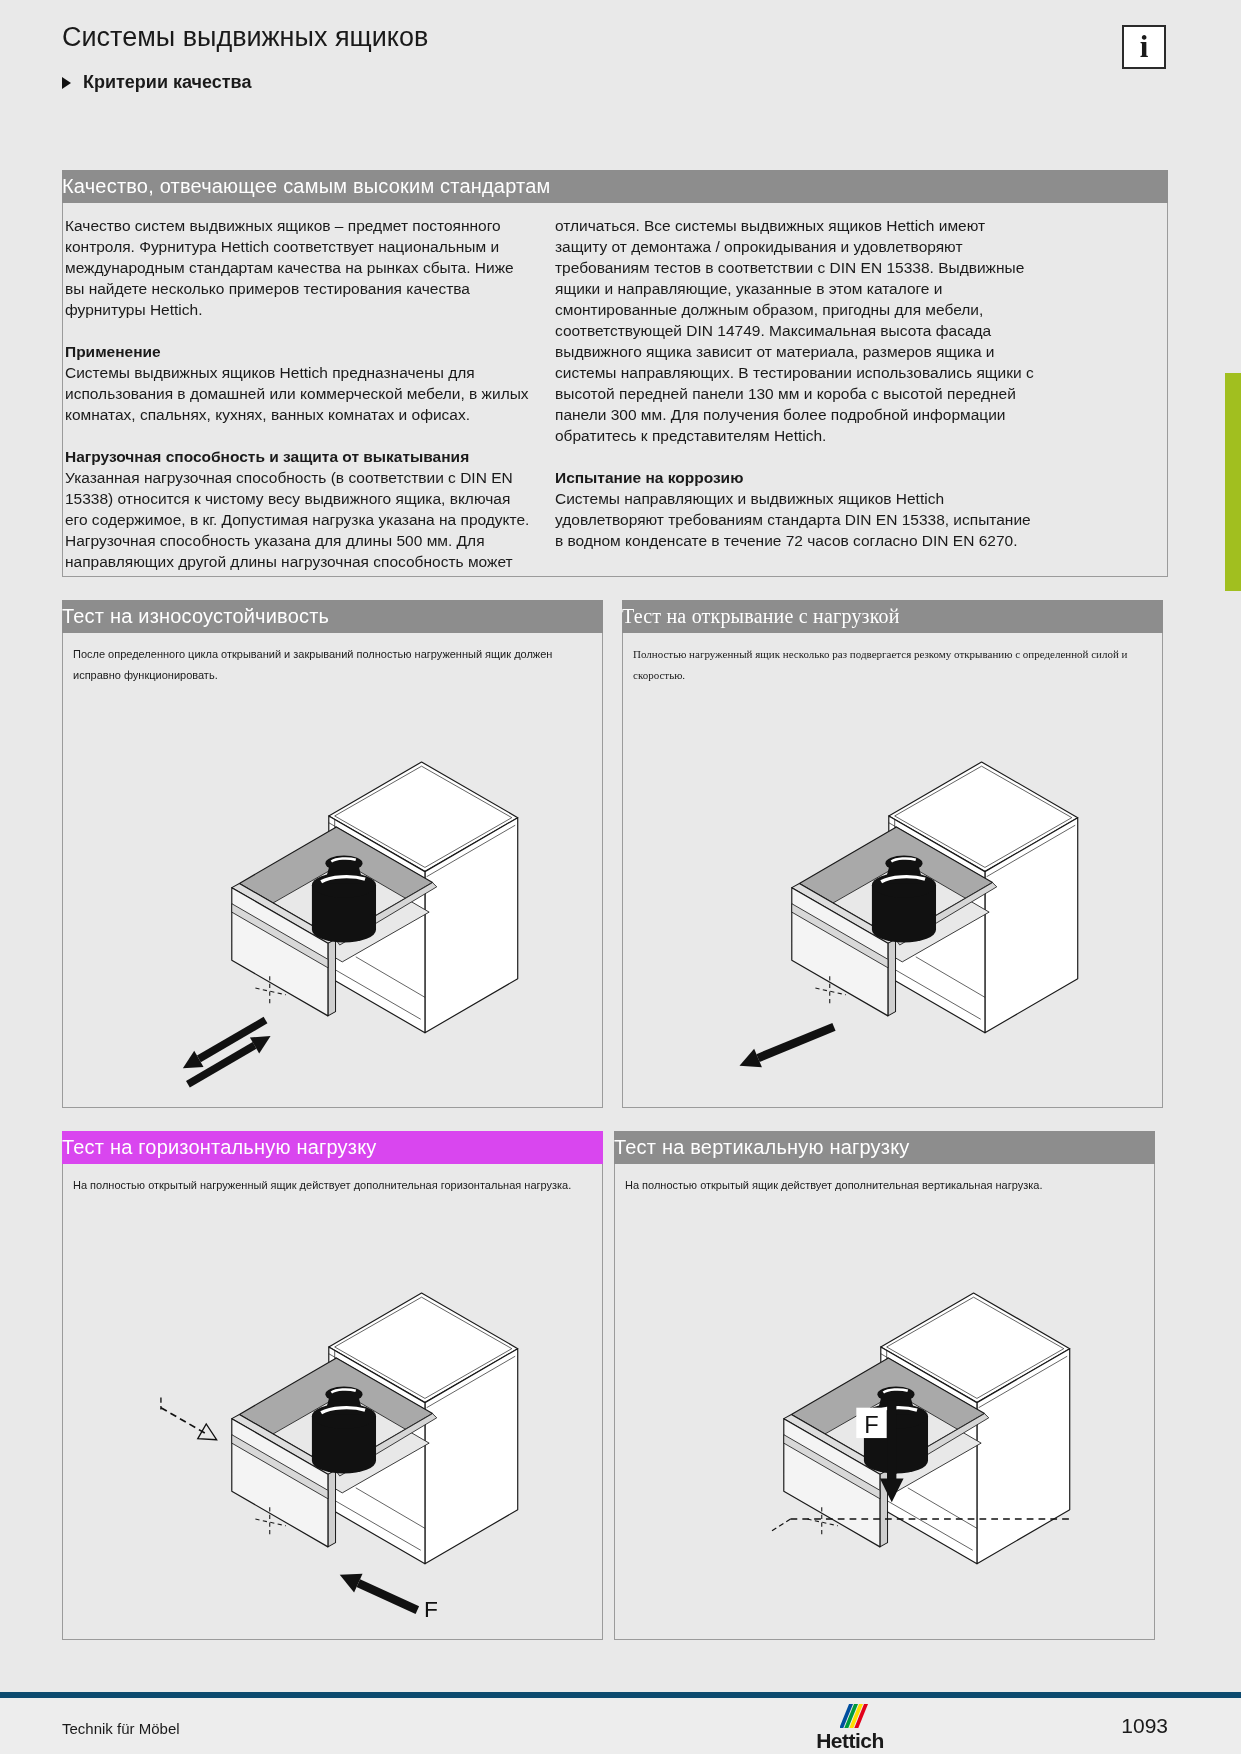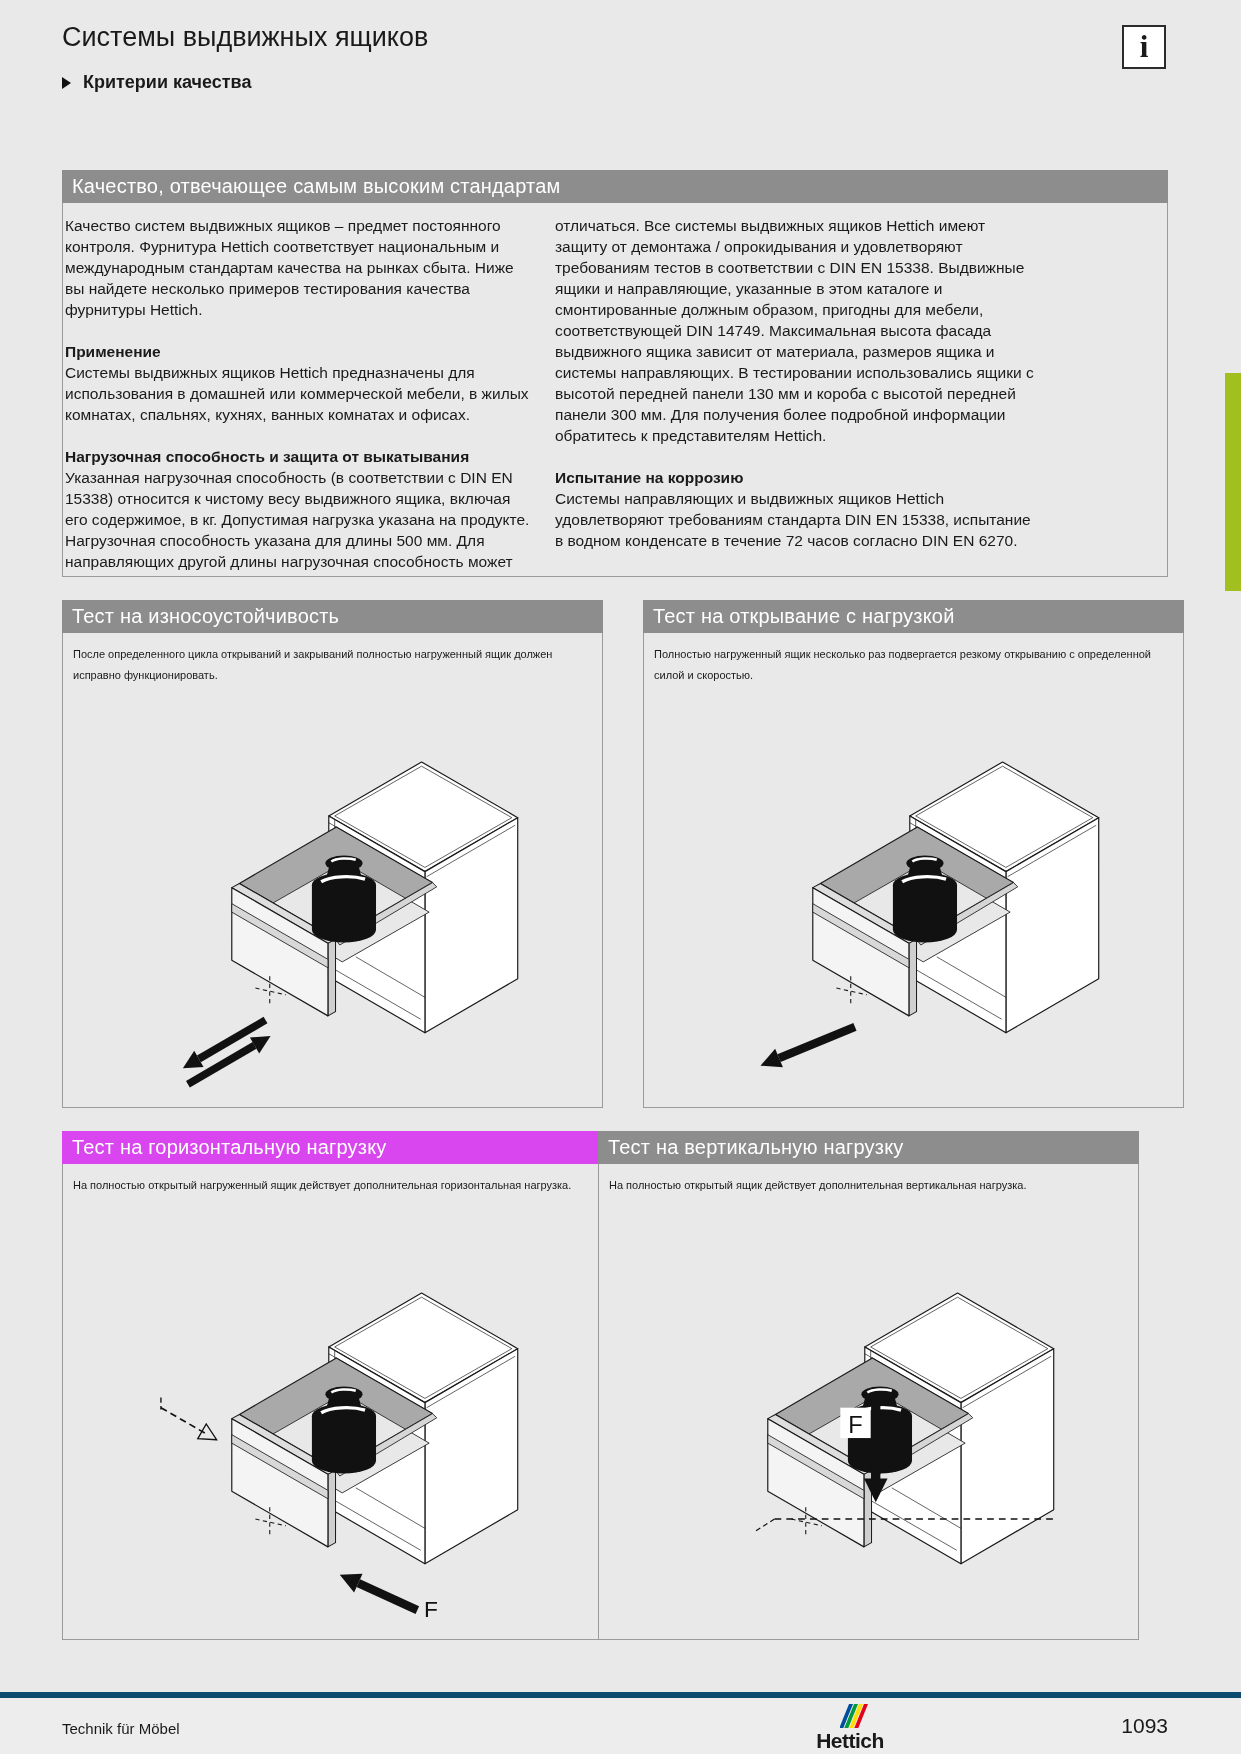--- a/index.html
+++ b/index.html
@@ -14,21 +14,21 @@
        border-bottom:6px solid transparent;margin-right:12px;}
   .page-subtitle{font-size:18px;font-weight:700;}
   .info-box{position:absolute;left:1122px;top:25px;width:44px;height:44px;background:#fff;
             border:2.5px solid #2b2b2b;display:flex;align-items:center;justify-content:center;
             font-family:"Liberation Serif", serif;font-weight:700;font-size:31px;box-sizing:border-box;}
   .green-tab{position:absolute;left:1225px;top:373px;width:16px;height:218px;}
 
   
   .box{position:absolute;box-sizing:border-box;}
   .box-header{height:33px;background:#8d8d8d;color:#fff;font-size:20px;font-weight:400;
-              display:flex;align-items:center;padding-left:10px;letter-spacing:0.2px;}
+              display:flex;align-items:center;letter-spacing:0.2px;}
   .box-body{border:1px solid #9b9b9b;border-top:none;box-sizing:border-box;background:#e9e9e9;}
 
   .quality{left:62px;top:170px;width:1106px;height:407px;}
   .quality .box-body{height:374px;display:flex;padding:12px 10px 0 2px;gap:20px;}
   .qcol{font-size:15.5px;line-height:21px;}
   .qcol.left{width:470px;}
   .qcol.right{width:486px;}
   .qcol p{margin:0 0 0 0;}
   .qcol .body-p{margin:0;}
   .qcol .sub-h{font-weight:700;margin-top:21px;}
@@ -138,21 +138,21 @@
             <line x1="150" y1="370" x2="71" y2="416" stroke="#111" stroke-width="9"></line>
             <polygon points="52,427 65.5,406.5 76.5,425.5"></polygon>
             <line x1="58" y1="446" x2="137" y2="400" stroke="#111" stroke-width="9"></line>
             <polygon points="156,389 142.5,409.5 131.5,390.5"></polygon>
           </g>
         </svg>
       </div>
     </div>
   </div>
 
-  <div class="box testbox" style="left:643px;top:600px;">
+  <div class="box testbox" style="left:622px;top:600px;font-family:Liberation Serif, serif;">
     <div class="box-header" style="background: rgb(141, 141, 141);">Тест на открывание с нагрузкой</div>
     <div class="box-body">
       <div class="t-text">Полностью нагруженный ящик несколько раз подвергается резкому открыванию с определенной силой и скоростью.</div>
       <div class="diag-wrap">
         <svg class="diag" viewBox="0 0 460 460">
           <use href="#cabinet"></use>
           <g fill="#111">
             <line x1="160" y1="378" x2="70" y2="415" stroke="#111" stroke-width="10"></line>
             <polygon points="48,424 65.4,404 74.6,426"></polygon>
           </g>
@@ -176,21 +176,21 @@
           <g fill="#111">
             <line x1="330" y1="440" x2="260" y2="408" stroke="#111" stroke-width="10"></line>
             <polygon points="238,398 265,397 255,419"></polygon>
           </g>
           <text x="338" y="448" font-size="27" fill="#111">F</text>
         </svg>
       </div>
     </div>
   </div>
 
-  <div class="box testbox" style="left:598px;top:1131px;height:509px;">
+  <div class="box testbox" style="left:614px;top:1131px;height:509px;">
     <div class="box-header" style="background: rgb(141, 141, 141);">Тест на вертикальную нагрузку</div>
     <div class="box-body" style="height:476px;">
       <div class="t-text">На полностью открытый ящик действует дополнительная вертикальная нагрузка.</div>
       <div class="diag-wrap">
         <svg class="diag" viewBox="0 0 460 460">
           <use href="#cabinet"></use>
           <g stroke="#111">
             <line x1="118" y1="332" x2="452" y2="332" stroke-dasharray="8,6" stroke-width="1.6"></line>
             <line x1="118" y1="332" x2="96" y2="346" stroke-dasharray="6,4" stroke-width="1.4"></line>
           </g>

